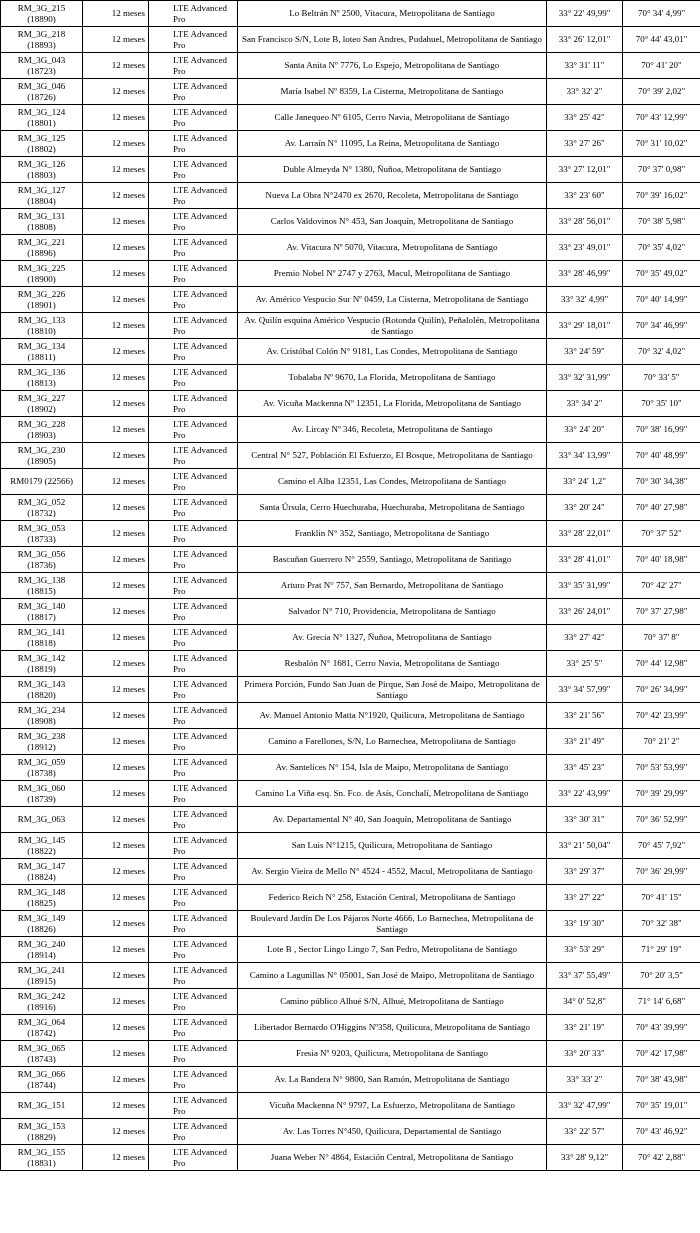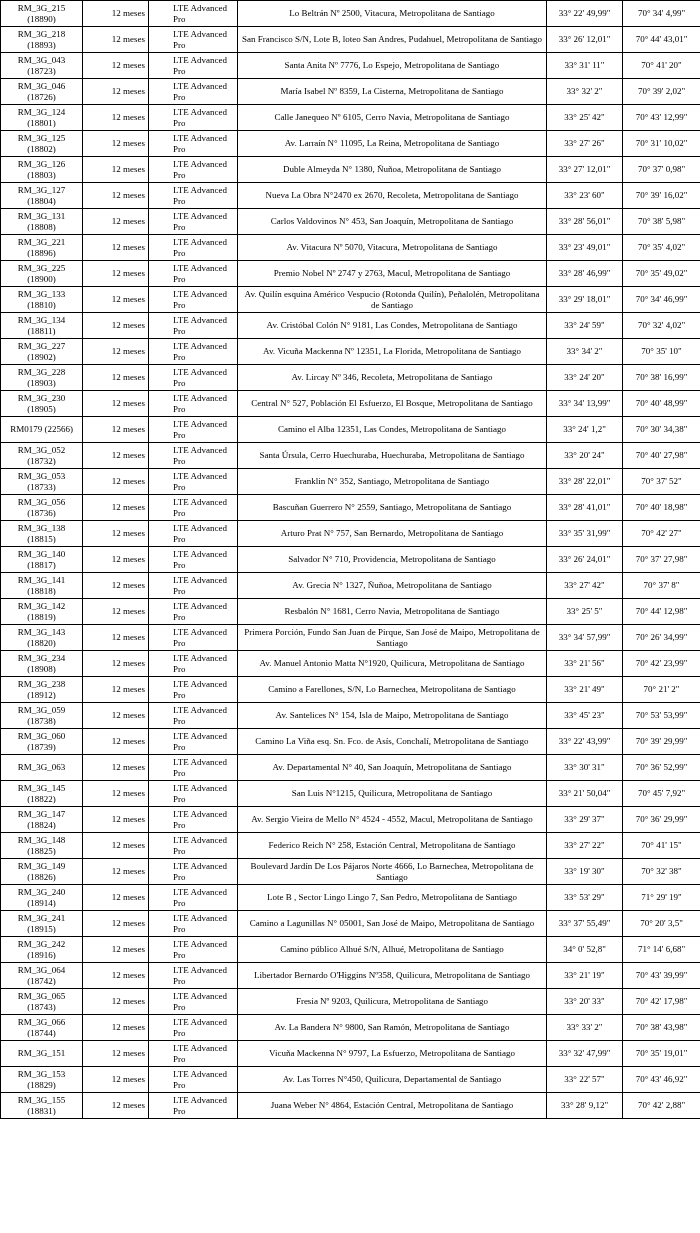--- a/index.html
+++ b/index.html
@@ -123,34 +123,50 @@
         </tr>
         <tr>
           <td class="col-0">RM_3G_225 (18900)</td>
           <td class="col-1">12 meses</td>
           <td class="col-2">LTE Advanced Pro</td>
           <td class="col-3">Premio Nobel Nº 2747 y 2763, Macul, Metropolitana de Santiago</td>
           <td class="col-4">33° 28' 46,99"</td>
           <td class="col-5">70° 35' 49,02"</td>
         </tr>
         <tr>
+          <td class="col-0">RM_3G_226 (18901)</td>
+          <td class="col-1">12 meses</td>
+          <td class="col-2">LTE Advanced Pro</td>
+          <td class="col-3">Av. Américo Vespucio Sur Nº 0459, La Cisterna, Metropolitana de Santiago</td>
+          <td class="col-4">33° 32' 4,99"</td>
+          <td class="col-5">70° 40' 14,99"</td>
+        </tr>
+        <tr>
           <td class="col-0">RM_3G_133 (18810)</td>
           <td class="col-1">12 meses</td>
           <td class="col-2">LTE Advanced Pro</td>
           <td class="col-3">Av. Quilín esquina Américo Vespucio (Rotonda Quilín), Peñalolén, Metropolitana de Santiago</td>
           <td class="col-4">33° 29' 18,01"</td>
           <td class="col-5">70° 34' 46,99"</td>
         </tr>
         <tr>
           <td class="col-0">RM_3G_134 (18811)</td>
           <td class="col-1">12 meses</td>
           <td class="col-2">LTE Advanced Pro</td>
           <td class="col-3">Av. Cristóbal Colón N° 9181, Las Condes, Metropolitana de Santiago</td>
           <td class="col-4">33° 24' 59"</td>
           <td class="col-5">70° 32' 4,02"</td>
+        </tr>
+        <tr>
+          <td class="col-0">RM_3G_136 (18813)</td>
+          <td class="col-1">12 meses</td>
+          <td class="col-2">LTE Advanced Pro</td>
+          <td class="col-3">Tobalaba Nº 9670, La Florida, Metropolitana de Santiago</td>
+          <td class="col-4">33° 32' 31,99"</td>
+          <td class="col-5">70° 33' 5"</td>
         </tr>
         <tr>
           <td class="col-0">RM_3G_227 (18902)</td>
           <td class="col-1">12 meses</td>
           <td class="col-2">LTE Advanced Pro</td>
           <td class="col-3">Av. Vicuña Mackenna Nº 12351, La Florida, Metropolitana de Santiago</td>
           <td class="col-4">33° 34' 2"</td>
           <td class="col-5">70° 35' 10"</td>
         </tr>
         <tr>

